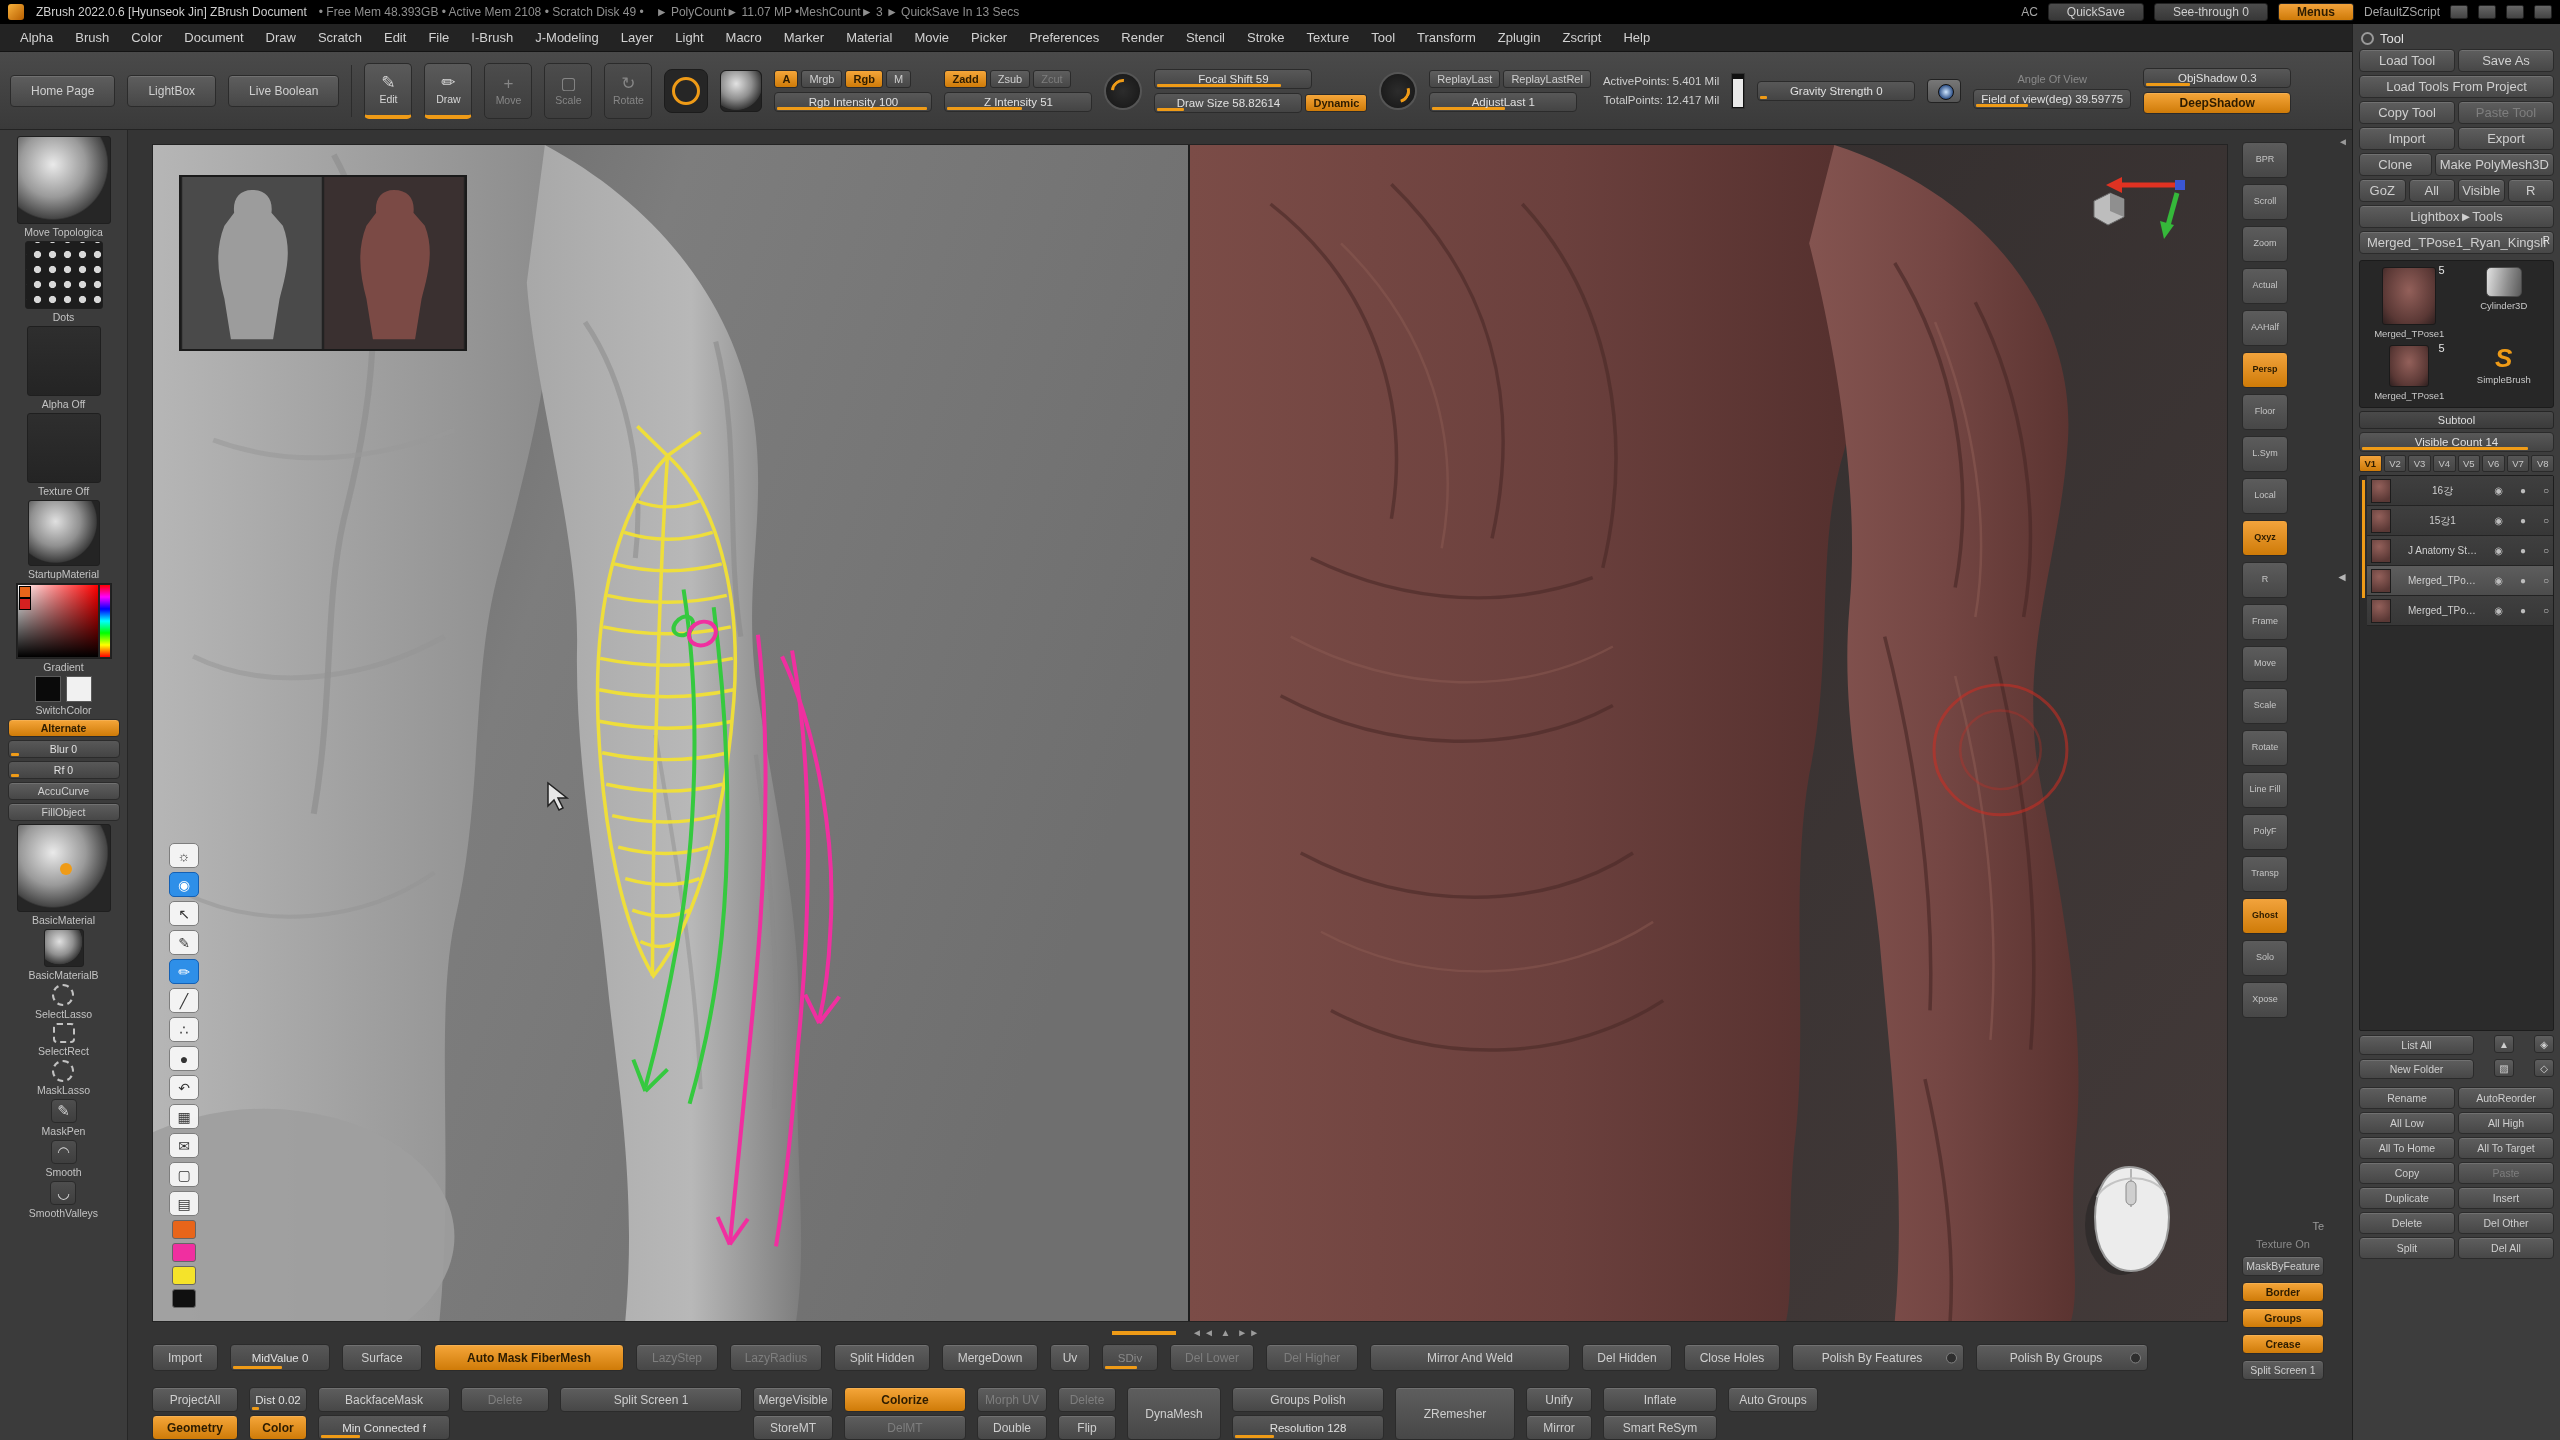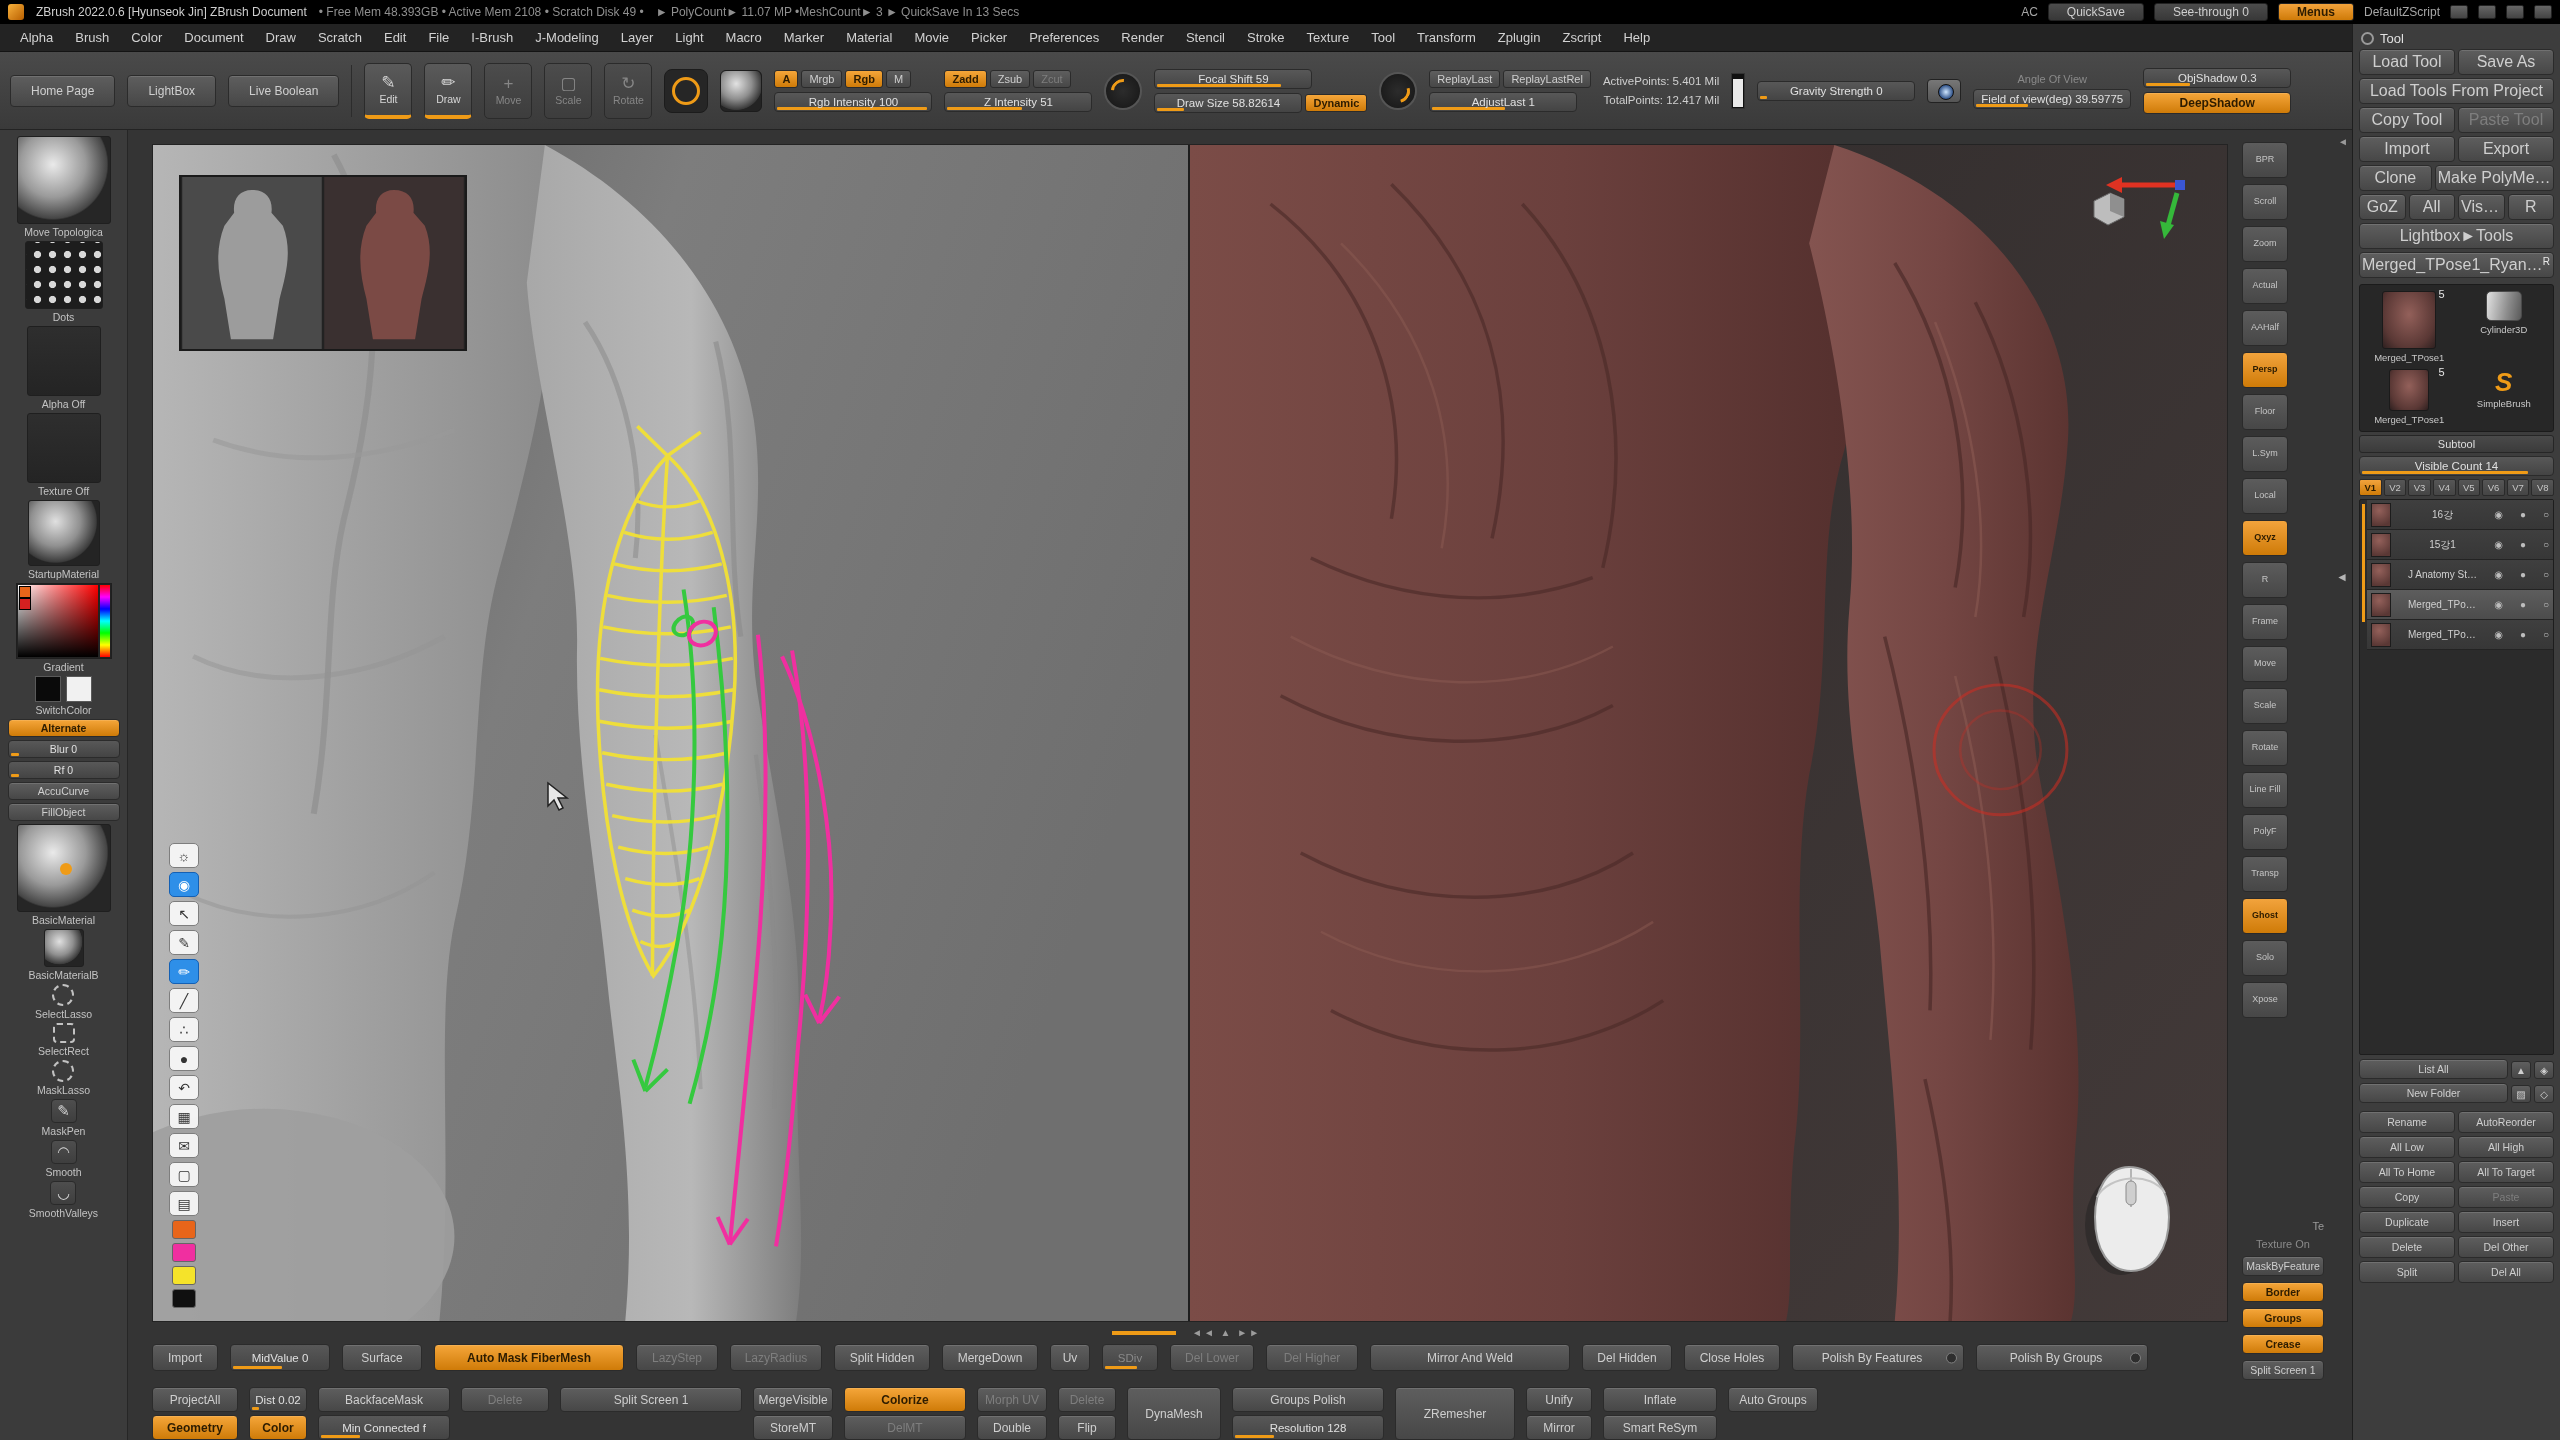--- a/index.html
+++ b/index.html
@@ -150,21 +150,21 @@
 .tray-divider{width:26px;background:#343434;position:relative;flex:none}
 .tray-divider::before{content:"◄";position:absolute;top:6px;right:4px;font-size:10px;color:#9a9a9a}
 .tray-divider::after{content:"◄";position:absolute;top:440px;right:4px;font-size:12px;color:#b5b5b5}
 
 
 .tray{width:208px;background:#3d3d3d;border-left:1px solid #1e1e1e;display:flex;flex-direction:column;
   padding:4px 6px 6px 6px;font-size:11px}
 .tray-head{display:flex;align-items:center;gap:6px;padding:3px 2px;color:#e0e0e0;font-size:13px}
 .tray-head .gear{width:13px;height:13px;border-radius:50%;border:2px solid #9a9a9a}
 .tp-row{display:flex;gap:3px;margin-bottom:3px}
-.tp-row .btn{flex:1;padding:3px 2px;font-size:16px}
+.tp-row .btn{flex:1;padding:3px 2px;font-size:13px}
 .tp-row .btn.gw{flex:1.7}
 .cur-row{position:relative}
 .cur-row .badge{position:absolute;right:4px;top:4px;font-size:10px;color:#e8e8e8}
 .tp-thumbs{background:#272727;border:1px solid #1b1b1b;padding:6px 4px;display:grid;
   grid-template-columns:1fr 1fr;gap:6px 4px;margin:3px 0;border-radius:3px}
 .tp-thumb{position:relative;display:flex;flex-direction:column;align-items:center;gap:3px;font-size:9.5px;color:#c9c9c9}
 .tp-fig{width:54px;height:58px;border:1px solid #1a1a1a;border-radius:3px;
   background:#2e2424 radial-gradient(ellipse at 50% 40%,#93605a,#5a3835 70%,#352423 95%)}
 .tp-fig.sm{width:40px;height:42px}
 .badge5{position:absolute;top:-3px;right:10px;font-size:11px;color:#e6e6e6}
@@ -179,21 +179,21 @@
 .vtab.active{background:linear-gradient(#f2a33c,#cf7b08);color:#2d1c00;font-weight:bold}
 .st-list{background:#2b2b2b;border:1px solid #1d1d1d;height:556px;position:relative;padding-left:7px;border-radius:2px}
 .st-scroll{position:absolute;left:2px;top:4px;width:3px;height:118px;background:var(--acc)}
 .st-item{display:flex;align-items:center;gap:17px;height:30px;border-bottom:1px solid #232323;
   background:linear-gradient(#3f3f3f,#373737);padding:0 4px;font-size:10px;color:#d0d0d0}
 .st-item.selected{background:linear-gradient(#5d5d5d,#4c4c4c)}
 .st-item .nm{flex:1;text-align:center;overflow:hidden;white-space:nowrap;text-overflow:ellipsis}
 .st-thumb{width:20px;height:24px;flex:none;border:1px solid #1c1c1c;
   background:radial-gradient(circle at 40% 30%,#93605a,#5a3835 80%)}
 .st-ico{font-size:10px;color:#bdbdbd;flex:none}
-.lf-row{display:flex;gap:3px;margin-top:4px;align-items:flex-end}
+.lf-row{display:flex;gap:20px;margin-top:4px;align-items:flex-start}
 .lf-row .btn{flex:1;font-size:10.5px;padding:3px 2px}
 .sq{width:20px;height:18px;flex:none;display:flex;align-items:center;justify-content:center;font-size:10px;
   background:linear-gradient(#5e5e5e,#474747);border:1px solid #2b2b2b;border-radius:3px;color:#cfcfcf}
 .act-grid{display:grid;grid-template-columns:1fr 1fr;gap:3px;margin-top:8px}
 .act-grid .btn{font-size:10.5px;padding:4px 2px}
 </style>
 </head>
 <body>
 
 <div class="app">

